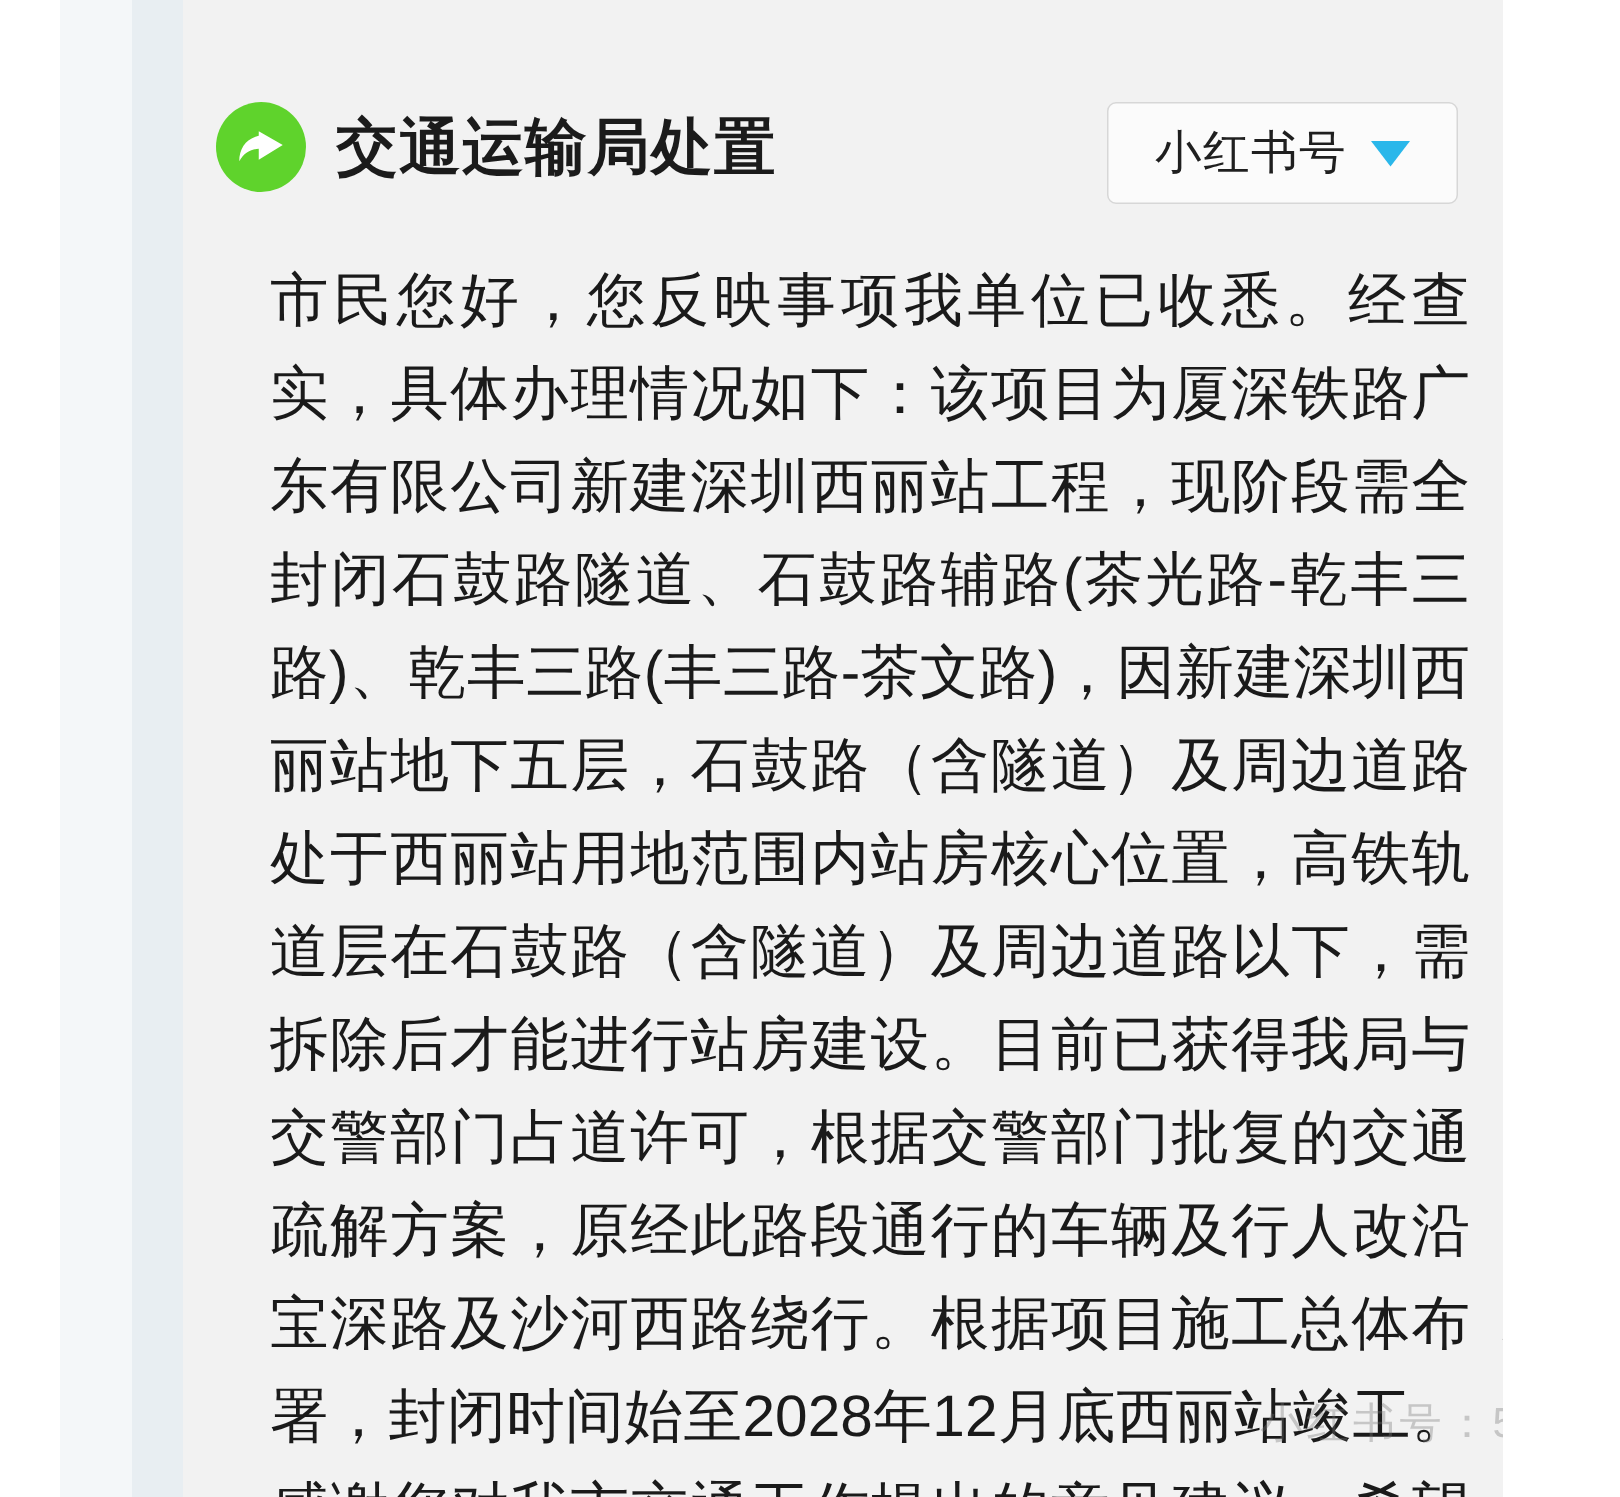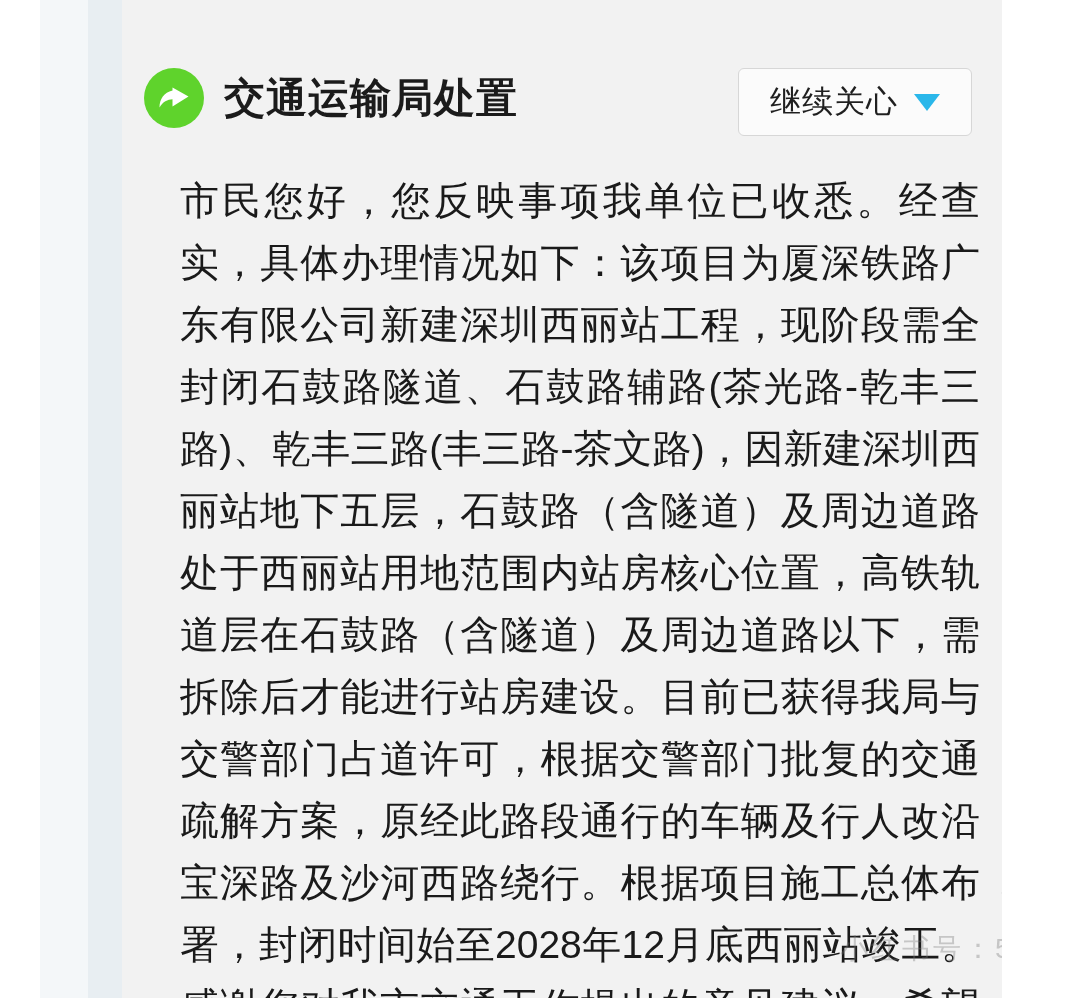--- a/index.html
+++ b/index.html
@@ -182,21 +182,21 @@
 
       <div class="reply-badge">
         <svg width="34" height="30" viewBox="0 0 34 30" aria-hidden="true">
           <path d="M15.5 3.5 C7 5.5 2.5 12 2.5 20.5 C6 14.5 10.5 12.5 15.5 12.2 L15.5 19.5 L31.5 9.6 L15.5 0.5 Z" fill="#ffffff" transform="translate(0,4)"></path>
         </svg>
       </div>
 
       <div class="title">交通运输局处置</div>
 
       <div class="detail-btn">
-        <span class="label">继续关心</span>
+        <span class="label">小红书号</span>
         <span class="caret"></span>
       </div>
 
     </div>
 
     <div class="body-text">市民您好，您反映事项我单位已收悉。经查实，具体办理情况如下：该项目为厦深铁路广东有限公司新建深圳西丽站工程，现阶段需全封闭石鼓路隧道、石鼓路辅路(茶光路-乾丰三路)、乾丰三路(丰三路-茶文路)，因新建深圳西丽站地下五层，石鼓路（含隧道）及周边道路处于西丽站用地范围内站房核心位置，高铁轨道层在石鼓路（含隧道）及周边道路以下，需拆除后才能进行站房建设。目前已获得我局与交警部门占道许可，根据交警部门批复的交通疏解方案，原经此路段通行的车辆及行人改沿宝深路及沙河西路绕行。根据项目施工总体布署，封闭时间始至2028年12月底西丽站竣工。感谢您对我市交通工作提出的意见建议，希望今后的工作中，您能一如既往地对我局工作多提宝贵意见，继续关心、理解和支持我局的工作。</div>
 
     <div class="wm-logo">小红书</div>
     <div class="wm-id">小红书号：5681943638</div>
 

